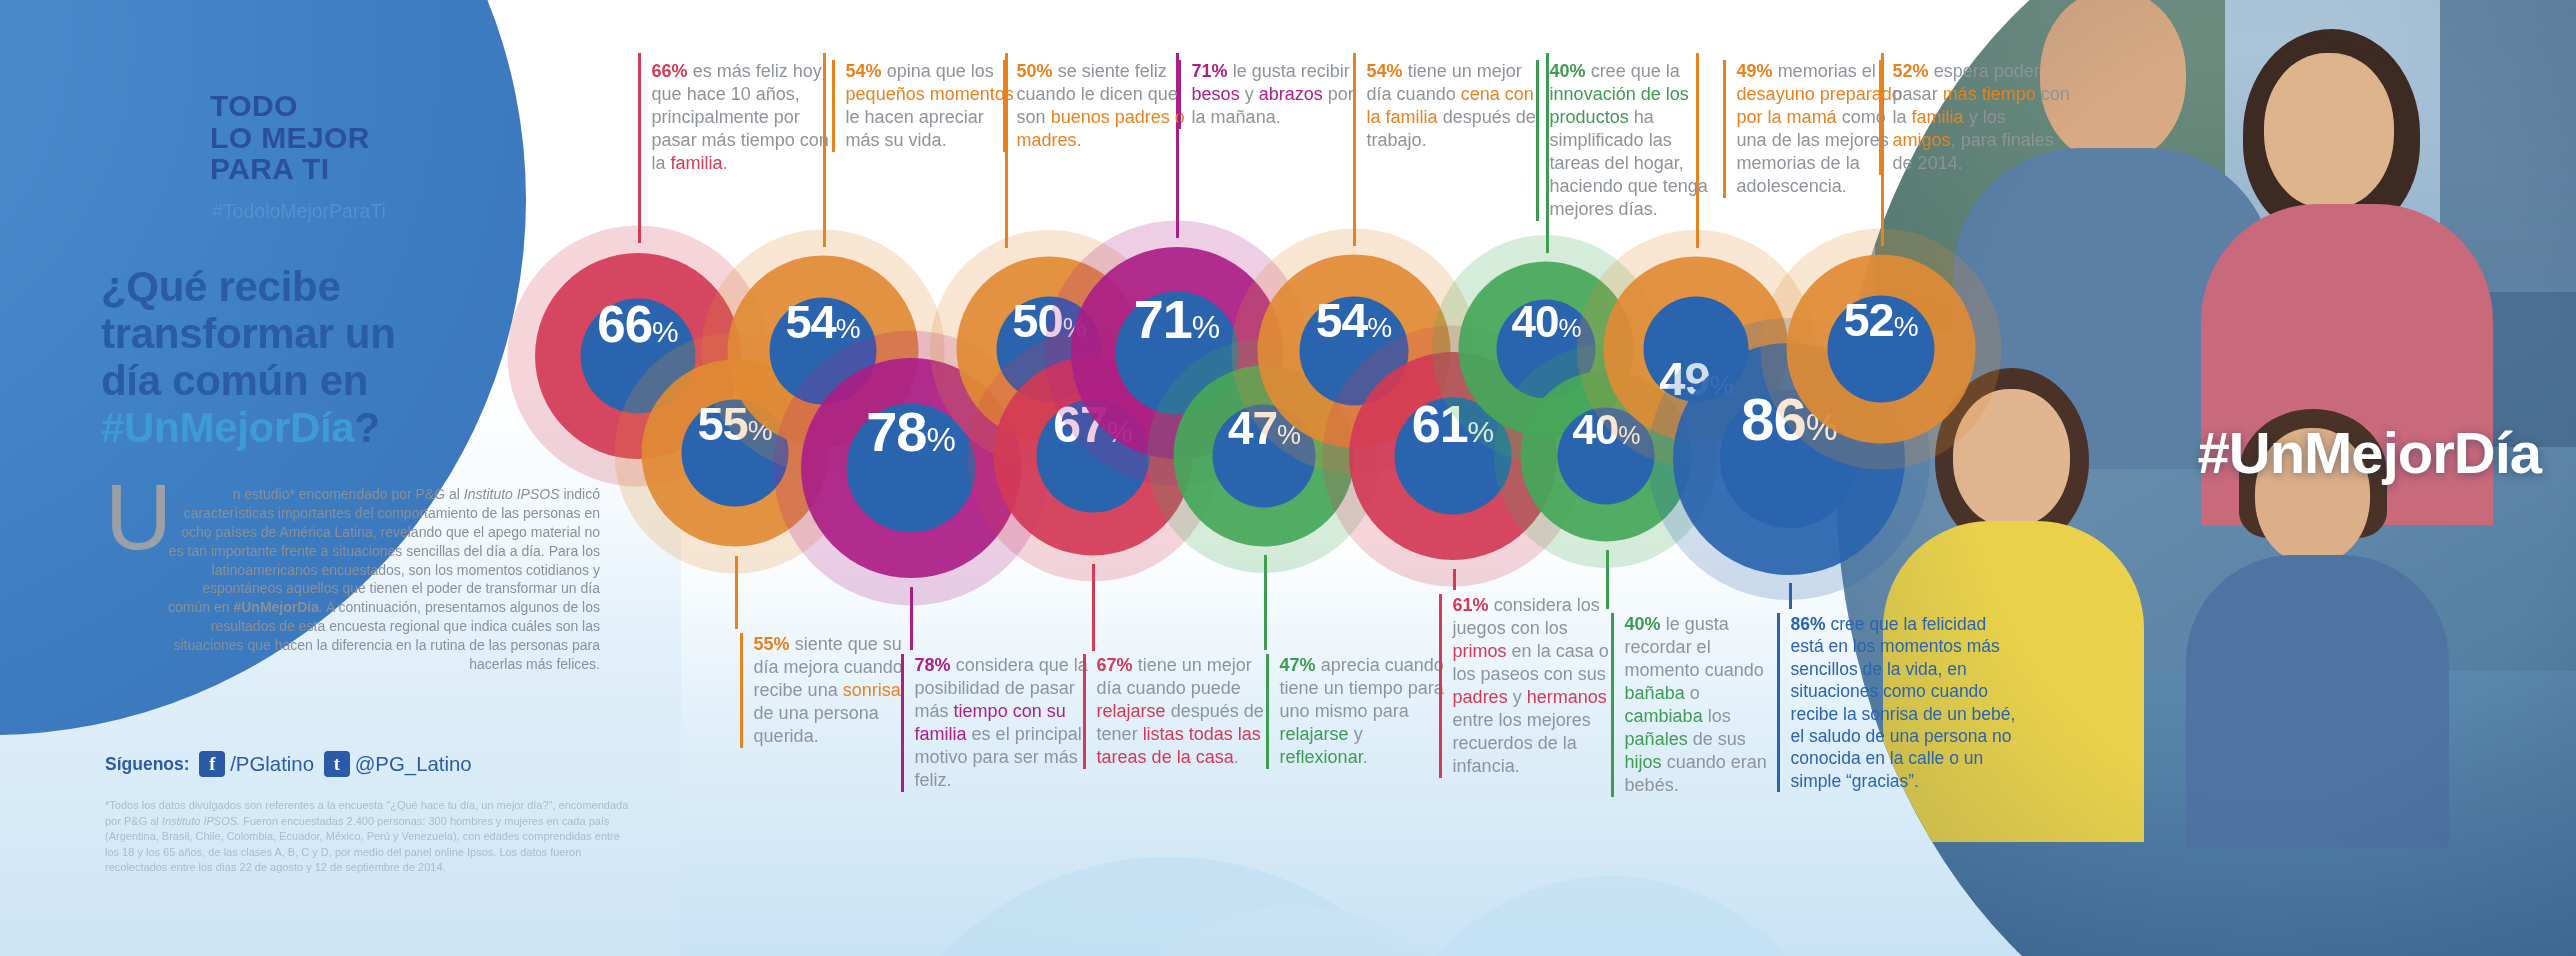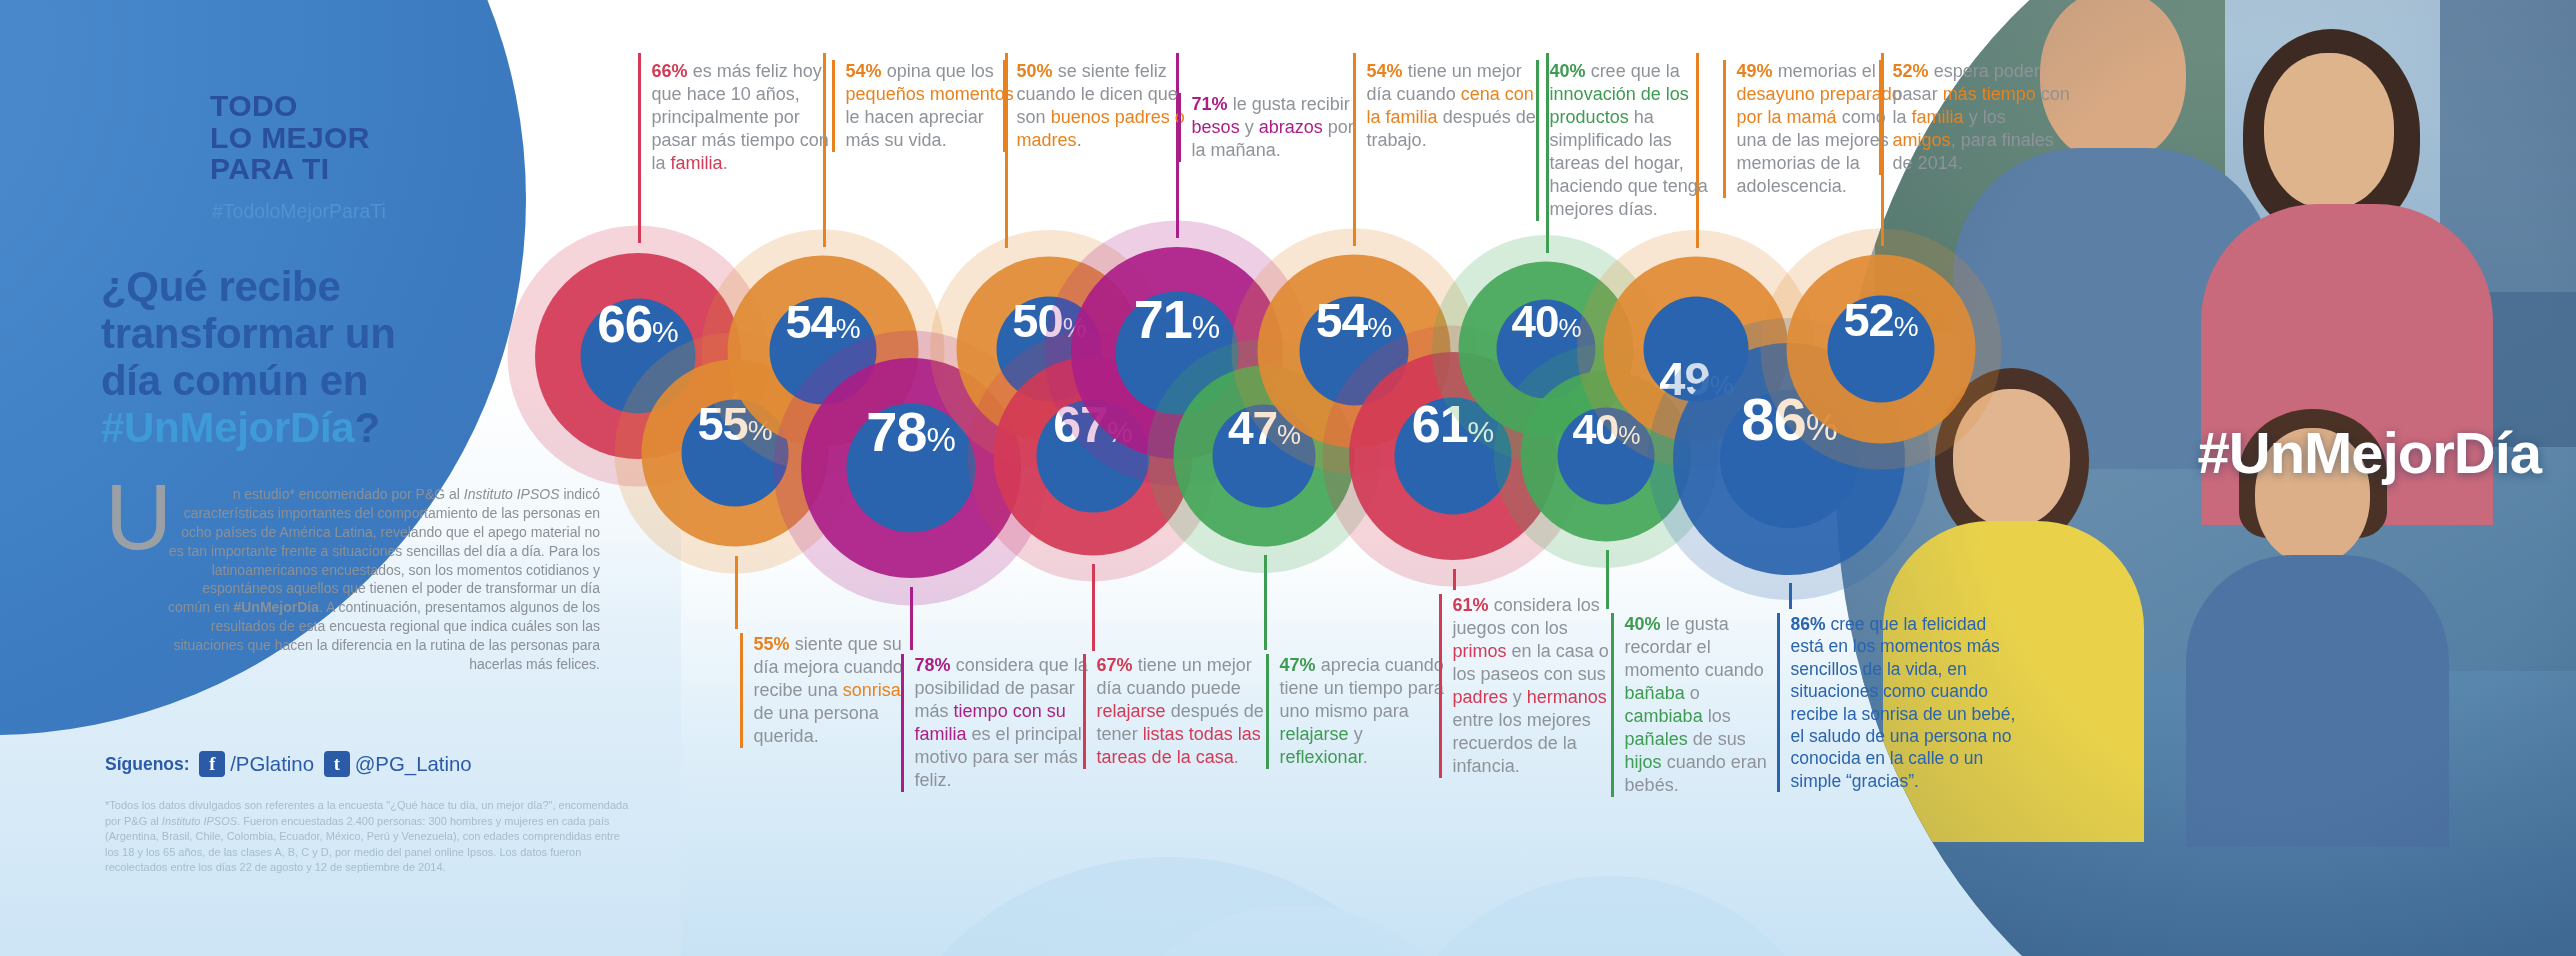--- a/index.html
+++ b/index.html
@@ -362,21 +362,21 @@
         <div class="ring-outer" style="width: 241px; height: 241px; background: rgba(224, 139, 52, 0.22);"></div>
         <div class="ring-mid" style="width: 189px; height: 189px; background: rgba(224, 139, 52, 0.92);"></div>
         <div class="core" style="width: 107px; height: 107px; font-size: 47px;">
           <span class="num">52</span>
           <span class="pc" style="font-size: 28px;">%</span>
         </div>
       </div>
       <div class="note" style="left: 638px; top: 60px; width: 180px;"><span class="rule" style="background: rgb(211, 58, 86);"></span><span class="pct" style="color: rgb(211, 58, 86);">66%</span><span> es más feliz hoy que hace 10 años, principalmente por pasar más tiempo con la </span><span style="color: rgb(211, 58, 86);">familia</span><span>.</span></div>
       <div class="note" style="left: 832px; top: 60px; width: 170px;"><span class="rule" style="background: rgb(232, 130, 30);"></span><span class="pct" style="color: rgb(232, 130, 30);">54%</span><span> opina que los </span><span style="color: rgb(232, 130, 30);">pequeños momentos</span><span> le hacen apreciar más su vida.</span></div>
       <div class="note" style="left: 1003px; top: 60px; width: 170px;"><span class="rule" style="background: rgb(232, 130, 30);"></span><span class="pct" style="color: rgb(232, 130, 30);">50%</span><span> se siente feliz cuando le dicen que son </span><span style="color: rgb(232, 130, 30);">buenos padres o madres</span><span>.</span></div>
-      <div class="note" style="left: 1178px; top: 60px; width: 166px; margin-top: 33px;"><span class="rule" style="background: rgb(171, 30, 135);"></span><span class="pct" style="color: rgb(171, 30, 135);">71%</span><span> le gusta recibir </span><span style="color: rgb(171, 30, 135);">besos</span><span> y </span><span style="color: rgb(171, 30, 135);">abrazos</span><span> por la mañana.</span></div>
+      <div class="note" style="left: 1178px; top: 60px; width: 166px;"><span class="rule" style="background: rgb(171, 30, 135);"></span><span class="pct" style="color: rgb(171, 30, 135);">71%</span><span> le gusta recibir </span><span style="color: rgb(171, 30, 135);">besos</span><span> y </span><span style="color: rgb(171, 30, 135);">abrazos</span><span> por la mañana.</span></div>
       <div class="note" style="left: 1353px; top: 60px; width: 175px;"><span class="rule" style="background: rgb(232, 130, 30);"></span><span class="pct" style="color: rgb(232, 130, 30);">54%</span><span> tiene un mejor día cuando </span><span style="color: rgb(232, 130, 30);">cena con la familia</span><span> después del trabajo.</span></div>
       <div class="note" style="left: 1536px; top: 60px; width: 175px;"><span class="rule" style="background: rgb(62, 155, 82);"></span><span class="pct" style="color: rgb(62, 155, 82);">40%</span><span> cree que la </span><span style="color: rgb(62, 155, 82);">innovación de los productos</span><span> ha simplificado las tareas del hogar, haciendo que tenga mejores días.</span></div>
       <div class="note" style="left: 1723px; top: 60px; width: 175px;"><span class="rule" style="background: rgb(232, 130, 30);"></span><span class="pct" style="color: rgb(232, 130, 30);">49%</span><span> memorias el </span><span style="color: rgb(232, 130, 30);">desayuno preparado por la mamá</span><span> como una de las mejores memorias de la adolescencia.</span></div>
       <div class="note" style="left: 1879px; top: 60px; width: 180px;"><span class="rule" style="background: rgb(232, 130, 30);"></span><span class="pct" style="color: rgb(232, 130, 30);">52%</span><span> espera poder pasar </span><span style="color: rgb(232, 130, 30);">más tiempo</span><span> con la </span><span style="color: rgb(232, 130, 30);">familia</span><span> y los </span><span style="color: rgb(232, 130, 30);">amigos</span><span>, para finales de 2014.</span></div>
       <div class="note" style="left: 740px; top: 633px; width: 156px;"><span class="rule" style="background: rgb(232, 130, 30);"></span><span class="pct" style="color: rgb(232, 130, 30);">55%</span><span> siente que su día mejora cuando recibe una </span><span style="color: rgb(232, 130, 30);">sonrisa</span><span> de una persona querida.</span></div>
       <div class="note" style="left: 901px; top: 654px; width: 180px;"><span class="rule" style="background: rgb(171, 30, 135);"></span><span class="pct" style="color: rgb(171, 30, 135);">78%</span><span> considera que la posibilidad de pasar más </span><span style="color: rgb(171, 30, 135);">tiempo con su familia</span><span> es el principal motivo para ser más feliz.</span></div>
       <div class="note" style="left: 1083px; top: 654px; width: 180px;"><span class="rule" style="background: rgb(211, 58, 86);"></span><span class="pct" style="color: rgb(211, 58, 86);">67%</span><span> tiene un mejor día cuando puede </span><span style="color: rgb(211, 58, 86);">relajarse</span><span> después de tener </span><span style="color: rgb(211, 58, 86);">listas todas las tareas de la casa</span><span>.</span></div>
       <div class="note" style="left: 1266px; top: 654px; width: 166px;"><span class="rule" style="background: rgb(62, 155, 82);"></span><span class="pct" style="color: rgb(62, 155, 82);">47%</span><span> aprecia cuando tiene un tiempo para uno mismo para </span><span style="color: rgb(62, 155, 82);">relajarse</span><span> y </span><span style="color: rgb(62, 155, 82);">reflexionar</span><span>.</span></div>
       <div class="note" style="left: 1439px; top: 594px; width: 167px;"><span class="rule" style="background: rgb(211, 58, 86);"></span><span class="pct" style="color: rgb(211, 58, 86);">61%</span><span> considera los juegos con los </span><span style="color: rgb(211, 58, 86);">primos</span><span> en la casa o los paseos con sus </span><span style="color: rgb(211, 58, 86);">padres</span><span> y </span><span style="color: rgb(211, 58, 86);">hermanos</span><span> entre los mejores recuerdos de la infancia.</span></div>
       <div class="note" style="left: 1611px; top: 613px; width: 158px;"><span class="rule" style="background: rgb(62, 155, 82);"></span><span class="pct" style="color: rgb(62, 155, 82);">40%</span><span> le gusta recordar el momento cuando </span><span style="color: rgb(62, 155, 82);">bañaba</span><span> o </span><span style="color: rgb(62, 155, 82);">cambiaba</span><span> los </span><span style="color: rgb(62, 155, 82);">pañales</span><span> de sus </span><span style="color: rgb(62, 155, 82);">hijos</span><span> cuando eran bebés.</span></div>

